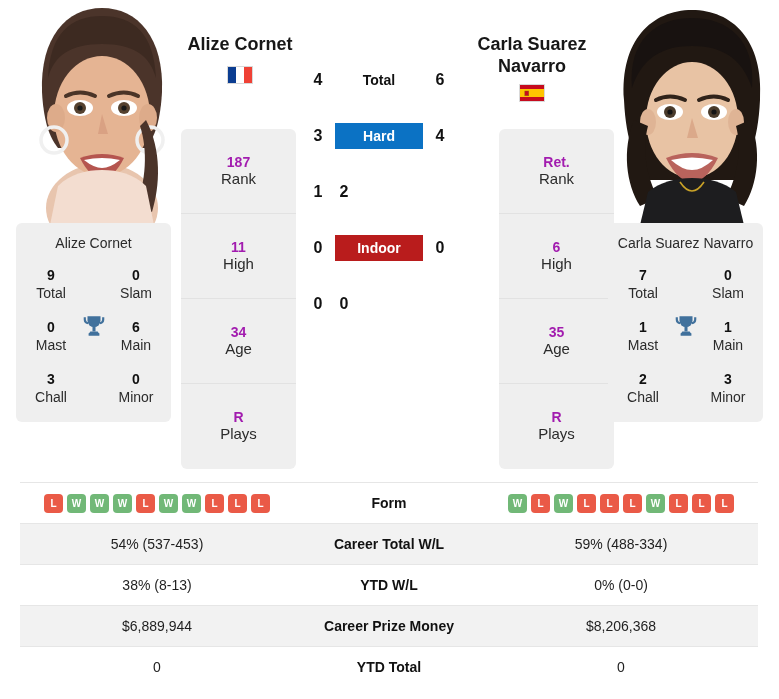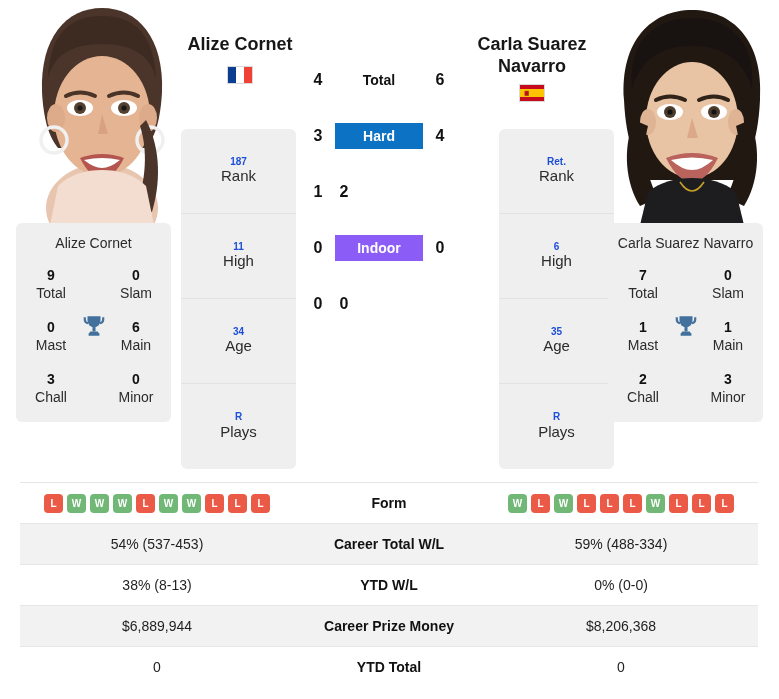--- a/index.html
+++ b/index.html
@@ -62,24 +62,24 @@
   .info-cell {
     height: 85px;
     display: flex;
     flex-direction: column;
     align-items: center;
     justify-content: center;
     border-bottom: 1px solid #e2e2e2;
   }
   .info-cell:last-child { border-bottom: none; }
   .info-val {
-    font-size: 10px;
+    font-size: 14px;
     font-weight: bold;
     line-height: 1.15;
-    color: #1d4ed8;
+    color: #a21caf;
   }
   .info-lbl {
     font-size: 15px;
     line-height: 1.25;
     color: #2b2b2b;
   }
 
   
   .surface-wrap {
     position: absolute;
@@ -346,21 +346,21 @@
         <div class="s-score">3</div>
         <div class="s-badge" style="background: rgb(11, 114, 196);">Hard</div>
         <div class="s-score">4</div>
       </div>
       <div class="surface-row">
         <div class="s-score">1</div>
         <div class="s-score">2</div>
       </div>
       <div class="surface-row">
         <div class="s-score">0</div>
-        <div class="s-badge" style="background: #8b5cf6;">Indoor</div>
+        <div class="s-badge" style="background: #b91c1c;">Indoor</div>
         <div class="s-score">0</div>
       </div>
       <div class="surface-row">
         <div class="s-score">0</div>
         <div class="s-score">0</div>
       </div>
     </div>
 
   <div class="player-card player-card-left">
     <div class="pc-name">Alize Cornet</div>

